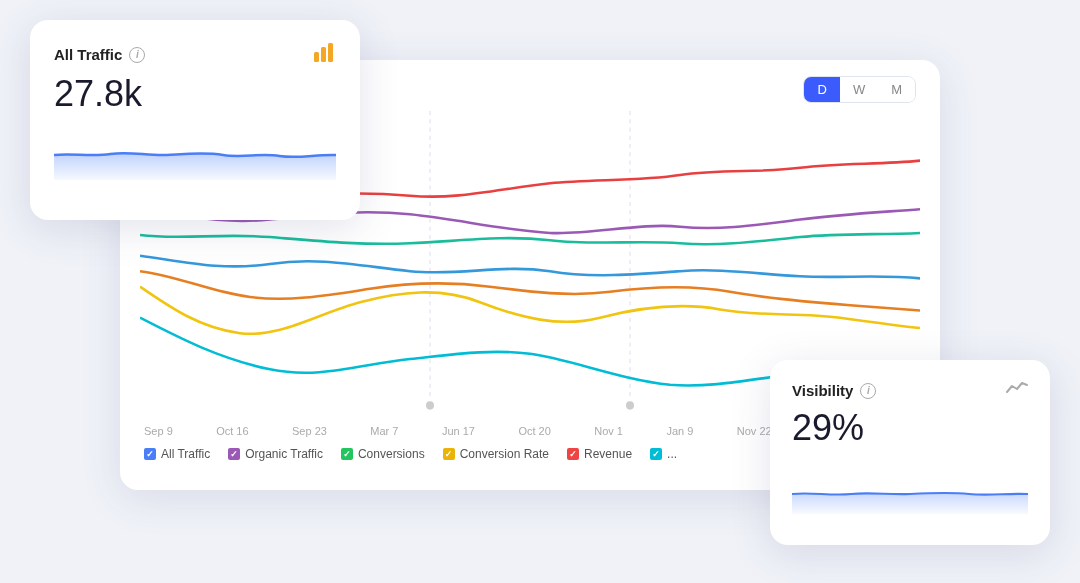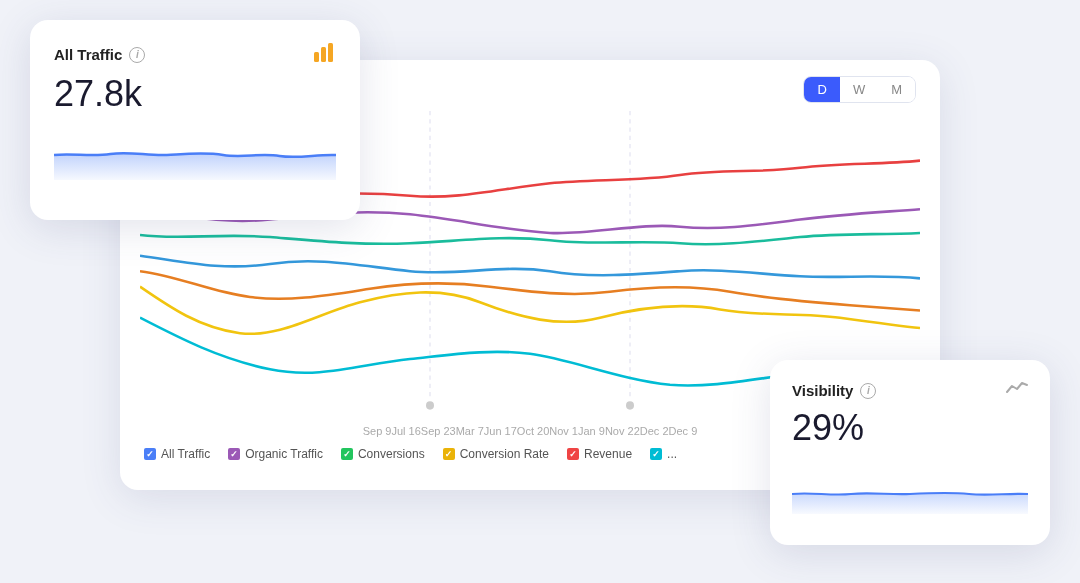--- a/index.html
+++ b/index.html
@@ -84,21 +84,21 @@
     }
 
     .chart-svg {
       width: 100%;
       height: 100%;
     }
 
     
     .x-axis {
       display: flex;
-      justify-content: center;
+      justify-content: space-between;
       padding: 4px 24px 0;
       font-size: 11px;
       color: #aaa;
     }
 
     
     .legend {
       display: flex;
       align-items: center;
       gap: 18px;
@@ -273,21 +273,21 @@
 
       <path d="M0,155 C40,160 70,175 110,180 C150,185 190,178 230,172 C270,166 310,165 350,170 C390,175 430,180 470,175 C510,170 550,168 590,175 C630,182 670,185 710,188 C740,190 765,192 780,193" fill="none" stroke="#e67e22" stroke-width="2.5"></path>
 
       <path d="M0,200 C40,220 80,240 130,250 C180,260 220,245 270,240 C310,236 350,230 390,235 C430,240 480,260 530,265 C570,268 610,260 650,255 C690,250 730,245 780,252" fill="none" stroke="#00bcd4" stroke-width="2.5"></path>
 
     </svg>
   </div>
 
   <div class="x-axis">
     <span>Sep 9</span>
-    <span>Jul 16</span>
+    <span>Oct 16</span>
     <span>Sep 23</span>
     <span>Mar 7</span>
     <span>Jun 17</span>
     <span>Oct 20</span>
     <span>Nov 1</span>
     <span>Jan 9</span>
     <span>Nov 22</span>
     <span>Dec 2</span>
     <span>Dec 9</span>
   </div>

